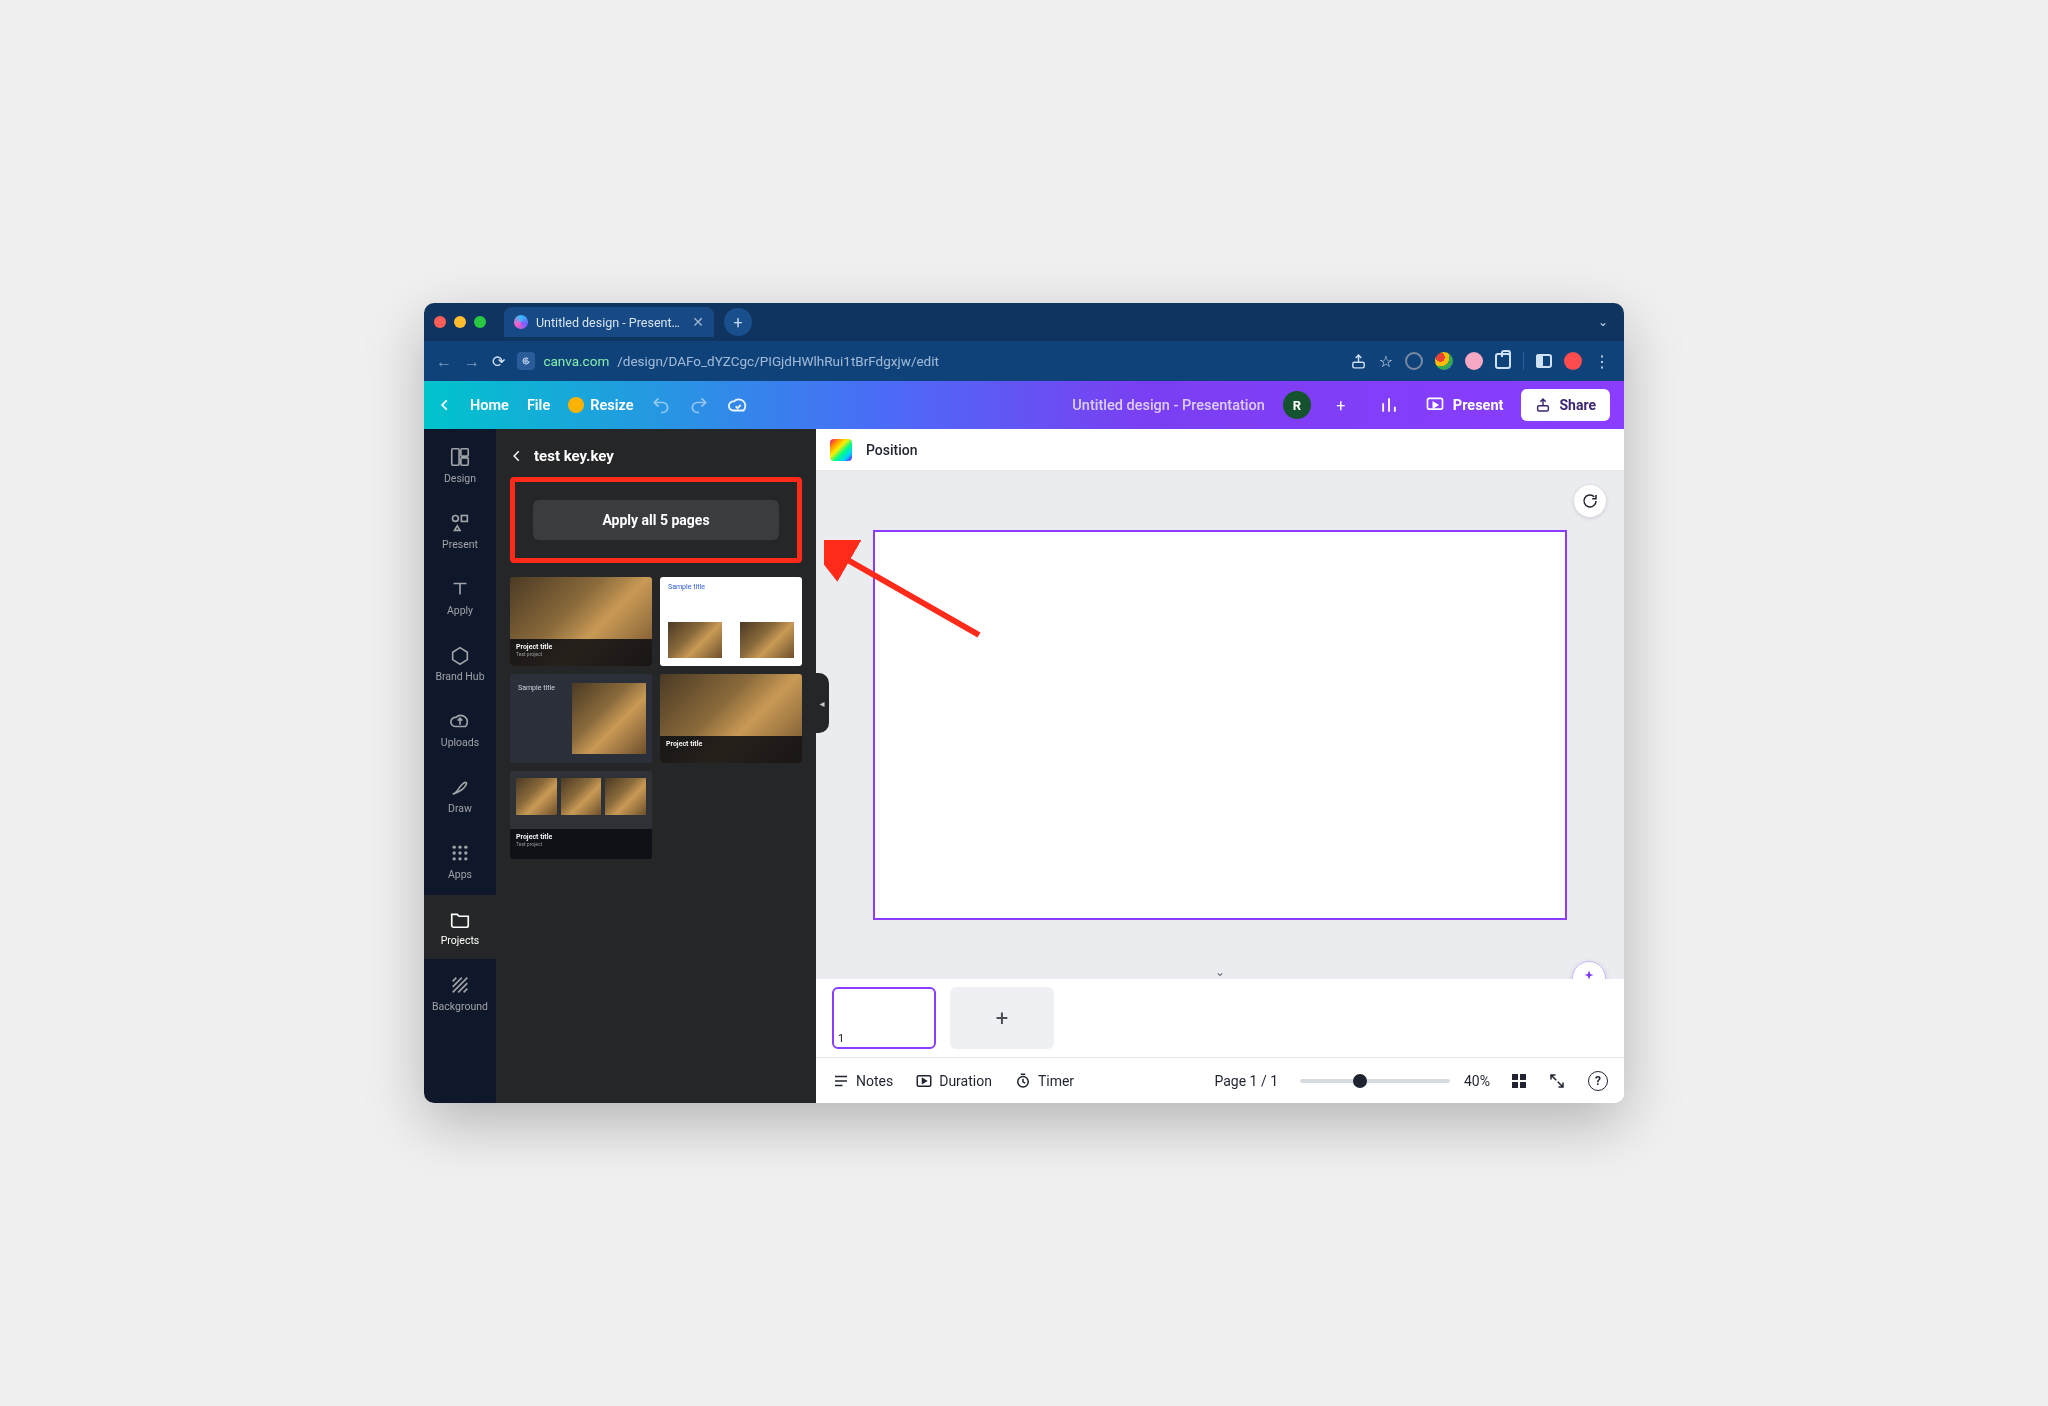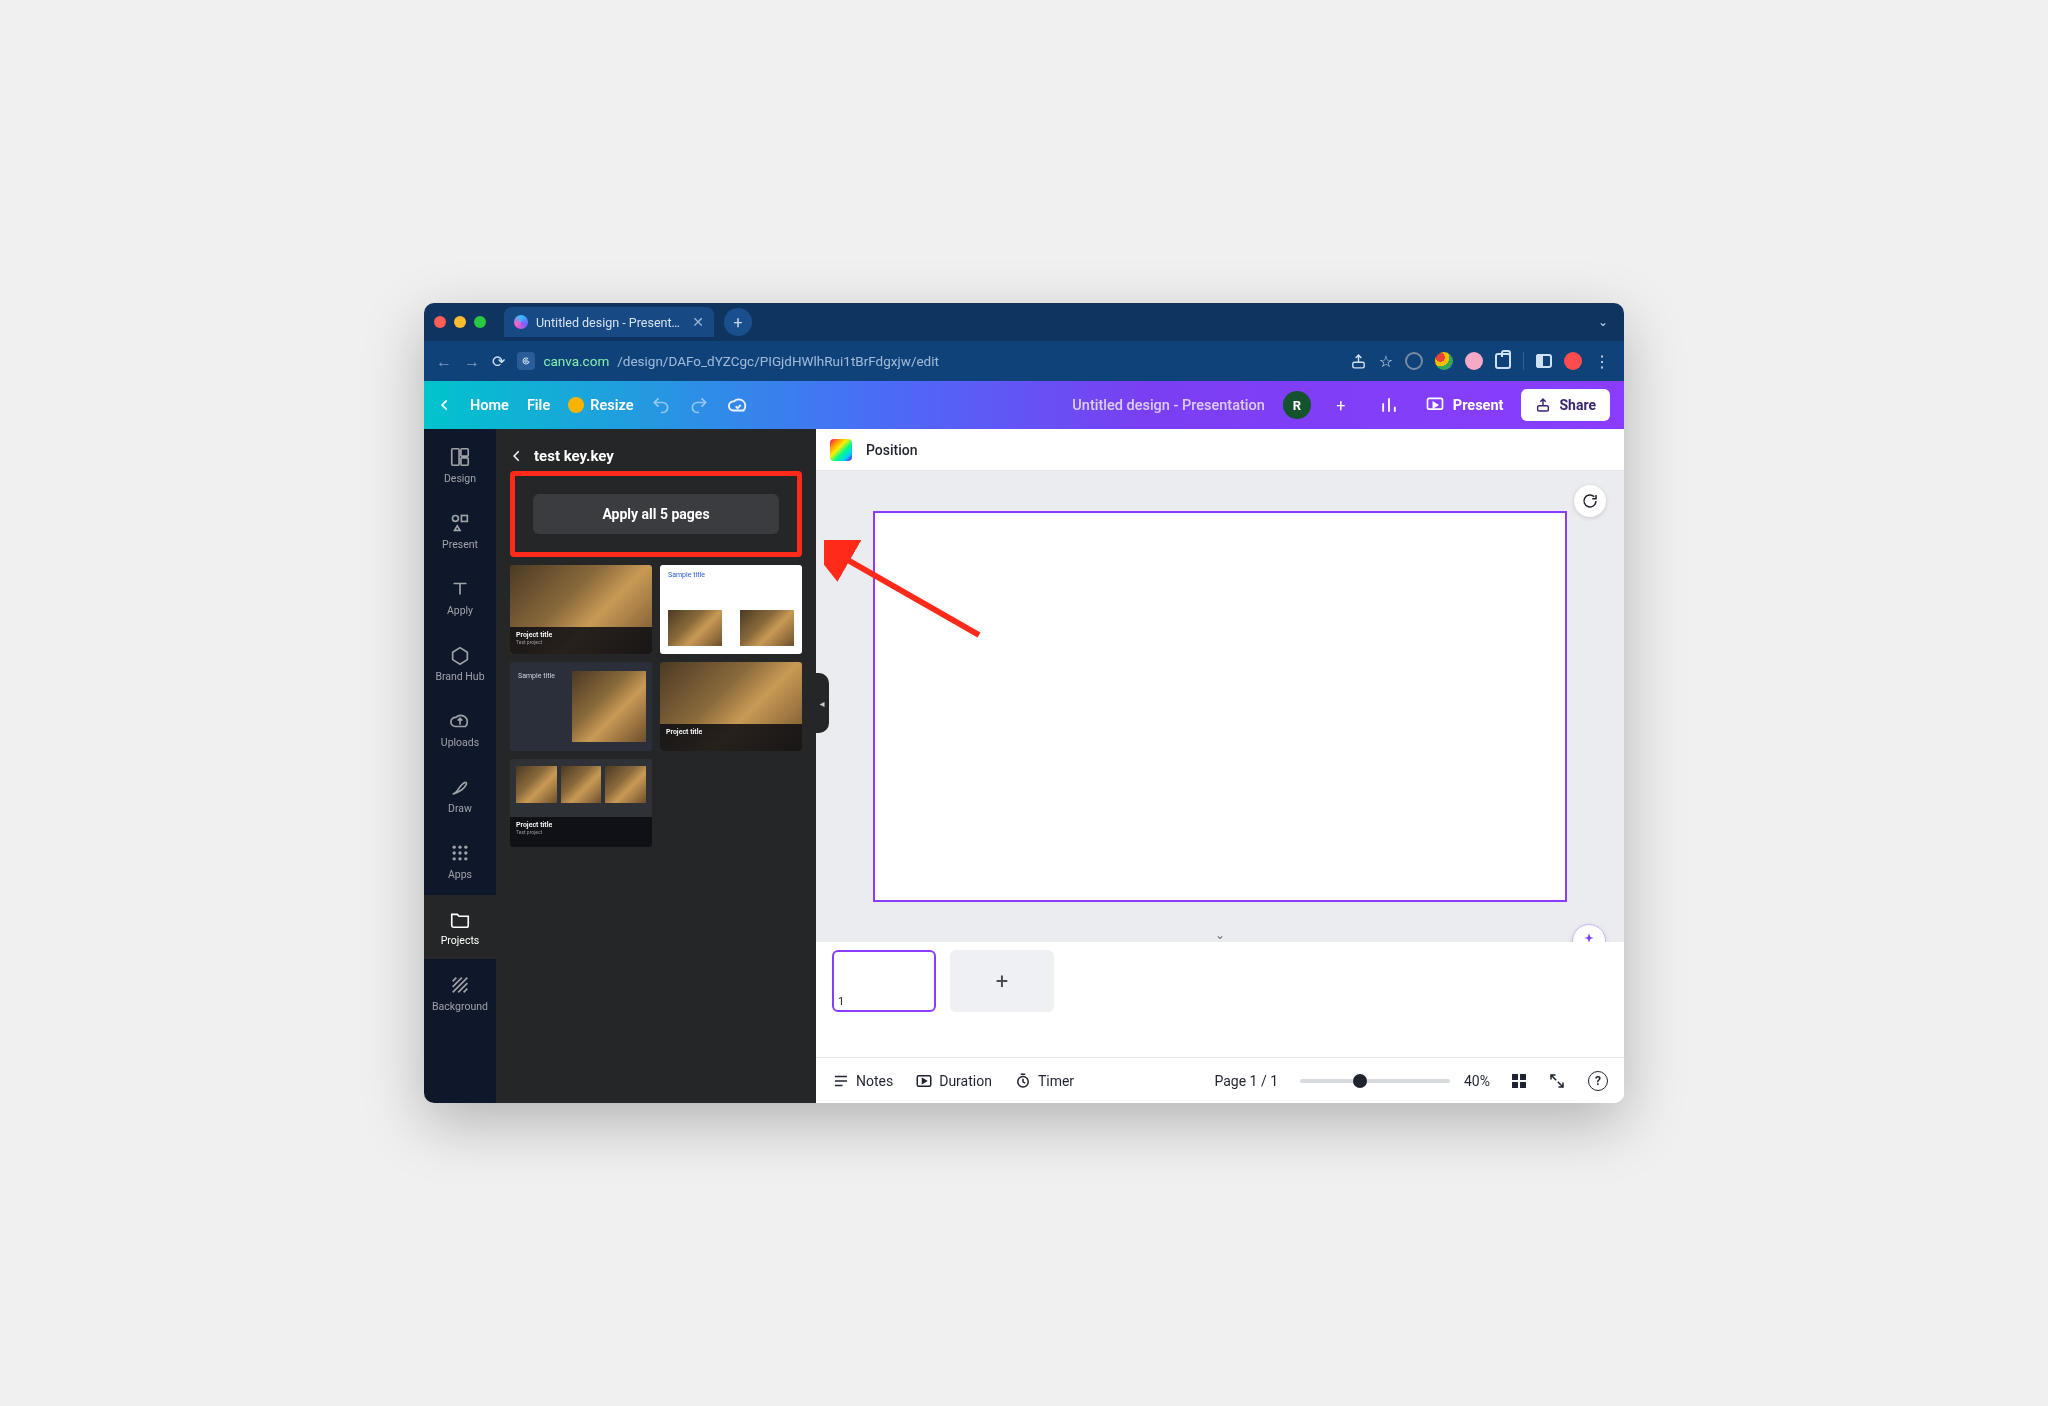--- a/index.html
+++ b/index.html
@@ -78,21 +78,21 @@
   .present{display:flex;align-items:center;gap:8px;font-weight:700;}
   .share-btn{background:#fff;color:#3b2570;border-radius:6px;padding:8px 14px;display:flex;align-items:center;gap:8px;font-weight:700;font-size:14px;}
   
   .main{flex:1;display:flex;min-height:0;}
   
   .rail{width:72px;background:#0f172a;display:flex;flex-direction:column;align-items:center;padding-top:4px;gap:2px;}
   .rail-item{width:100%;height:64px;display:flex;flex-direction:column;align-items:center;justify-content:center;gap:4px;color:#a0a3a8;font-size:10.5px;cursor:pointer;}
   .rail-item.active{background:#252627;color:#fff;}
   .rail-item .ri-icon{height:22px;display:flex;align-items:center;justify-content:center;}
   
-  .panel{width:320px;background:#252627;color:#fff;display:flex;flex-direction:column;padding:12px 14px 14px;gap:4px;overflow:auto;}
+  .panel{width:320px;background:#252627;color:#fff;display:flex;flex-direction:column;padding:12px 14px 14px;gap:10px;overflow:auto;}
   .panel-header{display:flex;align-items:center;gap:10px;font-weight:700;font-size:15px;padding:6px 0 2px;}
   .panel-header .chv{font-size:16px;}
   .btn{width:100%;height:40px;border-radius:6px;display:flex;align-items:center;justify-content:center;font-weight:700;font-size:14px;}
   .btn-primary{background:#8b3dff;color:#fff;}
   .btn-secondary{background:#3a3c40;color:#fff;}
   .highlight-box{border:5px solid #ff2a1a;border-radius:4px;padding:18px;}
   .thumbs{display:grid;grid-template-columns:1fr 1fr;gap:8px;margin-top:4px;}
   .thumb{background:#2e3136;border-radius:3px;overflow:hidden;aspect-ratio:16/10;position:relative;font-size:6px;color:#c7c9ce;}
   .thumb .img{background:linear-gradient(135deg,#4b3a24 0%, #8a6a3b 40%, #c99a55 60%, #6d4f2c 100%);}
   .thumb1 .img{position:absolute;inset:0;}
@@ -121,21 +121,21 @@
   .magic-circ{position:absolute;right:18px;bottom:-16px;width:34px;height:34px;border-radius:50%;background:#fff;border:1.5px solid #c9b6ff;display:flex;align-items:center;justify-content:center;box-shadow:0 2px 6px rgba(0,0,0,.12);z-index:3;}
   .stage-footer-chev{position:absolute;left:50%;bottom:0;transform:translateX(-50%);width:40px;height:14px;display:flex;align-items:center;justify-content:center;color:#6b6f7b;font-size:12px;}
   
   .arrow{position:absolute;left:400px;top:237px;width:170px;height:110px;pointer-events:none;z-index:6;}
   
   .filmstrip{height:78px;background:#fff;display:flex;align-items:center;gap:14px;padding:10px 16px;}
   .fs-thumb{width:104px;height:62px;border:2px solid #8b3dff;border-radius:6px;position:relative;background:#fff;}
   .fs-thumb .num{position:absolute;left:4px;bottom:2px;font-size:11px;color:#222;}
   .fs-add{width:104px;height:62px;border-radius:6px;background:#eef0f4;display:flex;align-items:center;justify-content:center;color:#4a4d55;font-size:22px;}
   
-  .bottombar{height:46px;border-top:1px solid #e6e7ea;display:flex;align-items:center;gap:22px;padding:0 16px;font-size:14px;color:#1f2430;background:#fff;margin-top:37px;}
+  .bottombar{height:46px;border-top:1px solid #e6e7ea;display:flex;align-items:center;gap:22px;padding:0 16px;font-size:14px;color:#1f2430;background:#fff;}
   .bb-item{display:flex;align-items:center;gap:6px;}
   .bottombar .spacer{flex:1;}
   .zoom{display:flex;align-items:center;gap:14px;}
   .slider{width:150px;height:4px;background:#d8dae1;border-radius:2px;position:relative;}
   .slider .knob{position:absolute;top:50%;left:40%;transform:translate(-50%,-50%);width:14px;height:14px;border-radius:50%;background:#1f2430;}
   .grid-ic{display:grid;grid-template-columns:6px 6px;grid-template-rows:6px 6px;gap:2px;}
   .grid-ic span{background:#1f2430;}
   .help{width:20px;height:20px;border:1.6px solid #1f2430;border-radius:50%;display:flex;align-items:center;justify-content:center;font-size:12px;font-weight:700;}
   svg{display:block;}
 </style>

